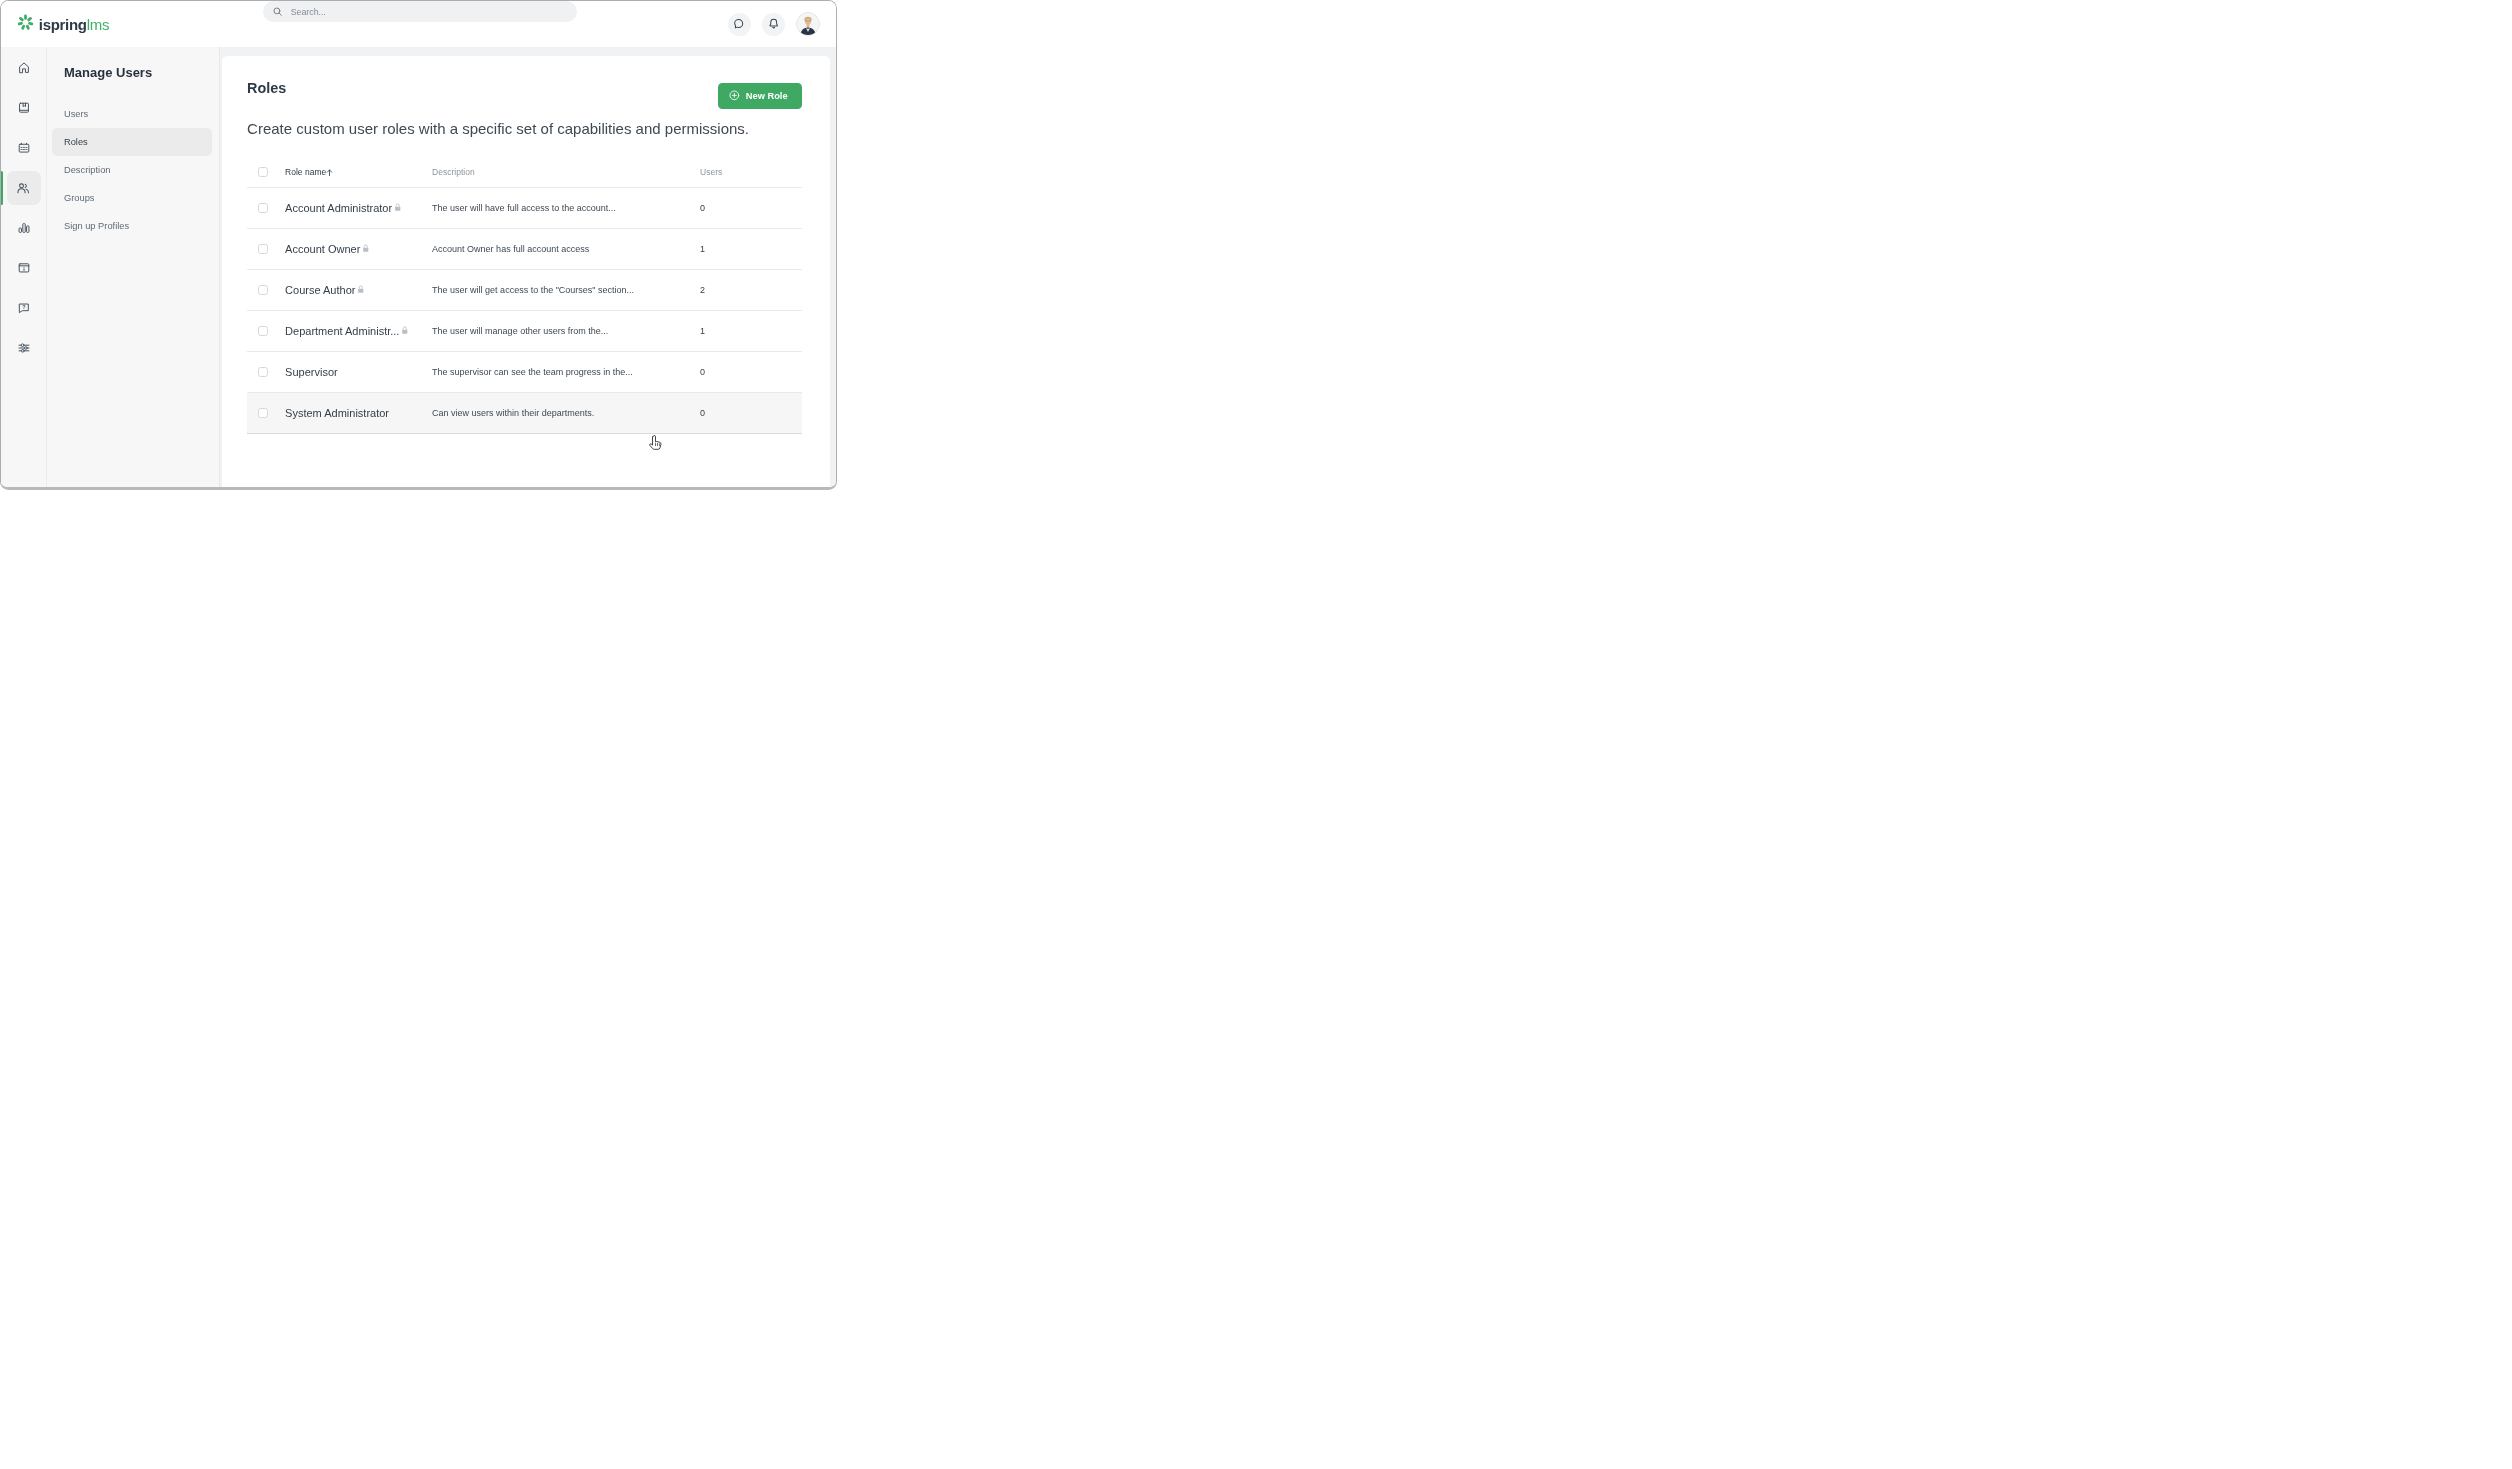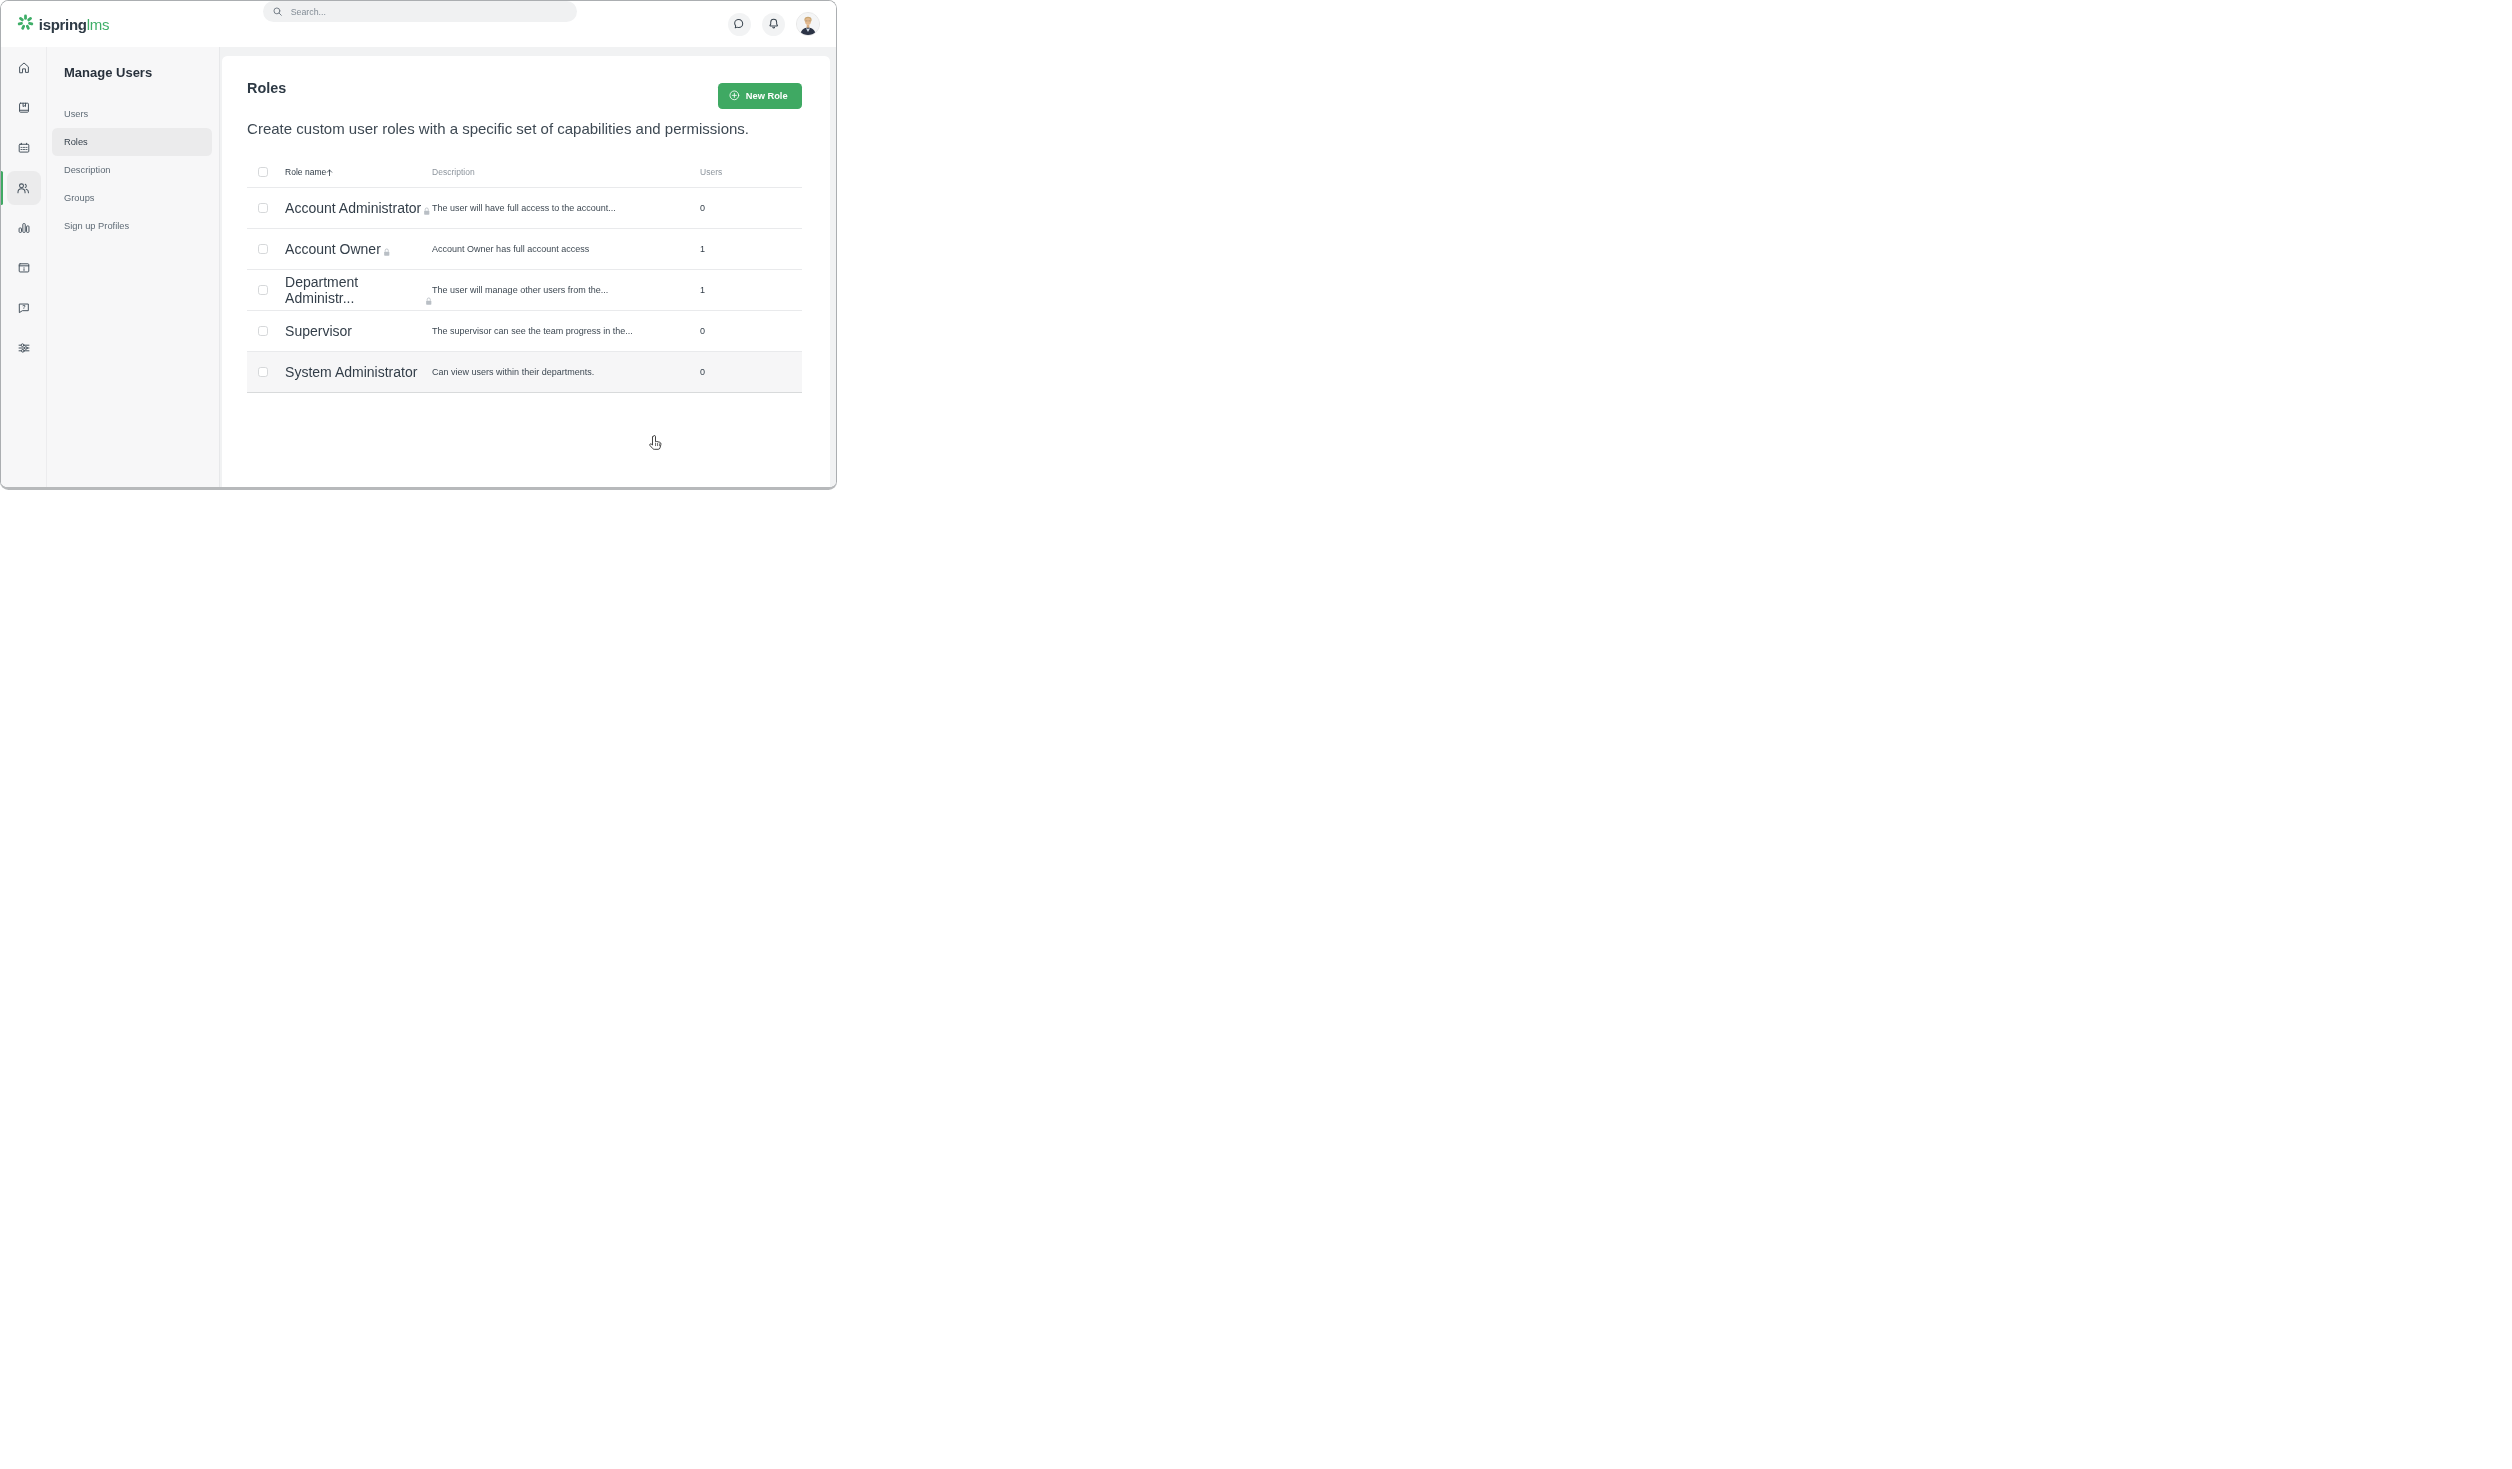--- a/index.html
+++ b/index.html
@@ -47,21 +47,21 @@
 
   .table{margin-top:23.5px;}
   .thead,.trow{display:grid;grid-template-columns:38px 147px 268px 1fr;align-items:center;border-bottom:0.5px solid #e9eaec;}
   .thead{height:30px;}
   .trow{height:41px;cursor:pointer;}
   .trow.hovered{background:#f6f6f7;border-bottom-color:#d8dadb;}
   .checkcell{padding-left:10.7px;}
   .checkbox{width:10px;height:10px;border:0.8px solid #d6d8da;border-radius:2.7px;background:#fff;display:block;cursor:pointer;}
   .th{font-size:8.5px;color:#8d959d;}
   .th-role{font-size:8.5px;font-weight:normal;color:#2e3a45;display:flex;align-items:center;gap:0;}
-  .cell-name{display:flex;align-items:flex-end;gap:2px;font-size:14px;color:#333e49;}
+  .cell-name{display:flex;align-items:center;gap:2px;font-size:11px;color:#333e49;}
   .cell-desc{font-size:9px;color:#3e4953;}
   .cell-users{font-size:9px;color:#333e49;}
   .lock{flex:none;}
 
   
   .cursor{position:absolute;left:647px;top:434px;z-index:9;pointer-events:none;}
 </style>
 </head>
 <body>
 
@@ -297,20 +297,36 @@
       </span>
     </div>
     <div class="cell-desc">Account Owner has full account access</div>
     <div class="cell-users">1</div>
   </div>
               <div class="trow">
     <div class="checkcell">
                   <span class="checkbox"></span>
                 </div>
     <div class="cell-name">
+      <span class="role-name">Course Author</span>
+      <span class="lock" style="display:flex;">
+        <svg width="7.5" height="9" viewBox="0 0 14 17">
+          <path d="M4.1 7V4.7a2.9 2.9 0 0 1 5.8 0V7" fill="none" stroke="#b9bfc5" stroke-width="1.6"></path>
+          <rect x="2.1" y="7" width="9.8" height="7.8" rx="1.4" fill="#b9bfc5"></rect>
+        </svg>
+      </span>
+    </div>
+    <div class="cell-desc">The user will get access to the "Courses" section...</div>
+    <div class="cell-users">2</div>
+  </div>
+              <div class="trow">
+    <div class="checkcell">
+                  <span class="checkbox"></span>
+                </div>
+    <div class="cell-name">
       <span class="role-name">Department Administr...</span>
       <span class="lock" style="display:flex;">
         <svg width="7.5" height="9" viewBox="0 0 14 17">
           <path d="M4.1 7V4.7a2.9 2.9 0 0 1 5.8 0V7" fill="none" stroke="#b9bfc5" stroke-width="1.6"></path>
           <rect x="2.1" y="7" width="9.8" height="7.8" rx="1.4" fill="#b9bfc5"></rect>
         </svg>
       </span>
     </div>
     <div class="cell-desc">The user will manage other users from the...</div>
     <div class="cell-users">1</div>

